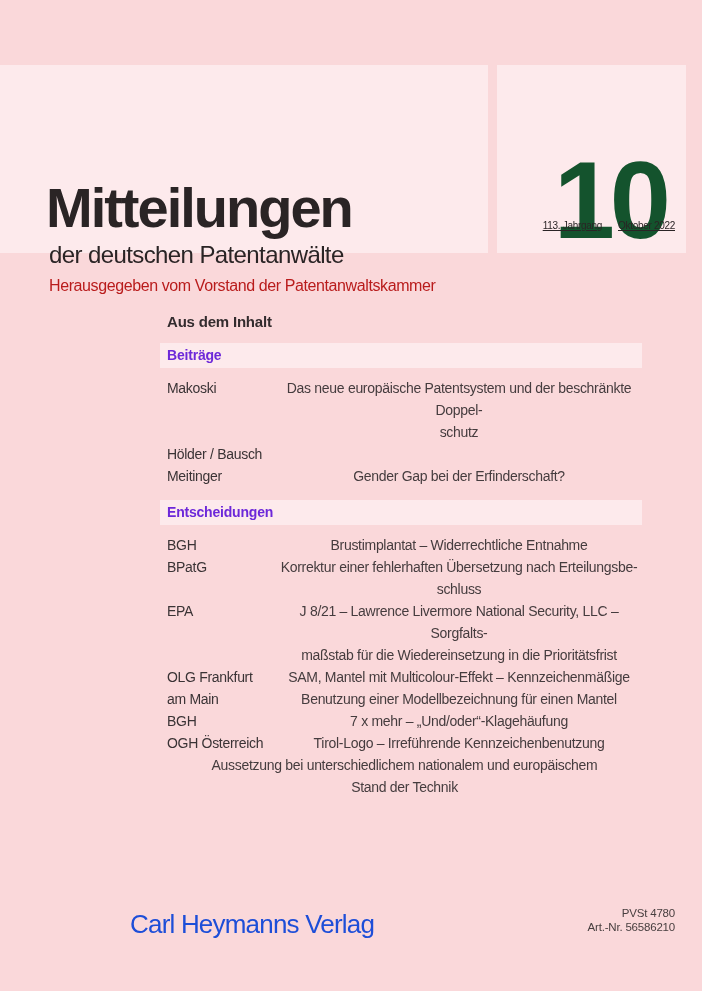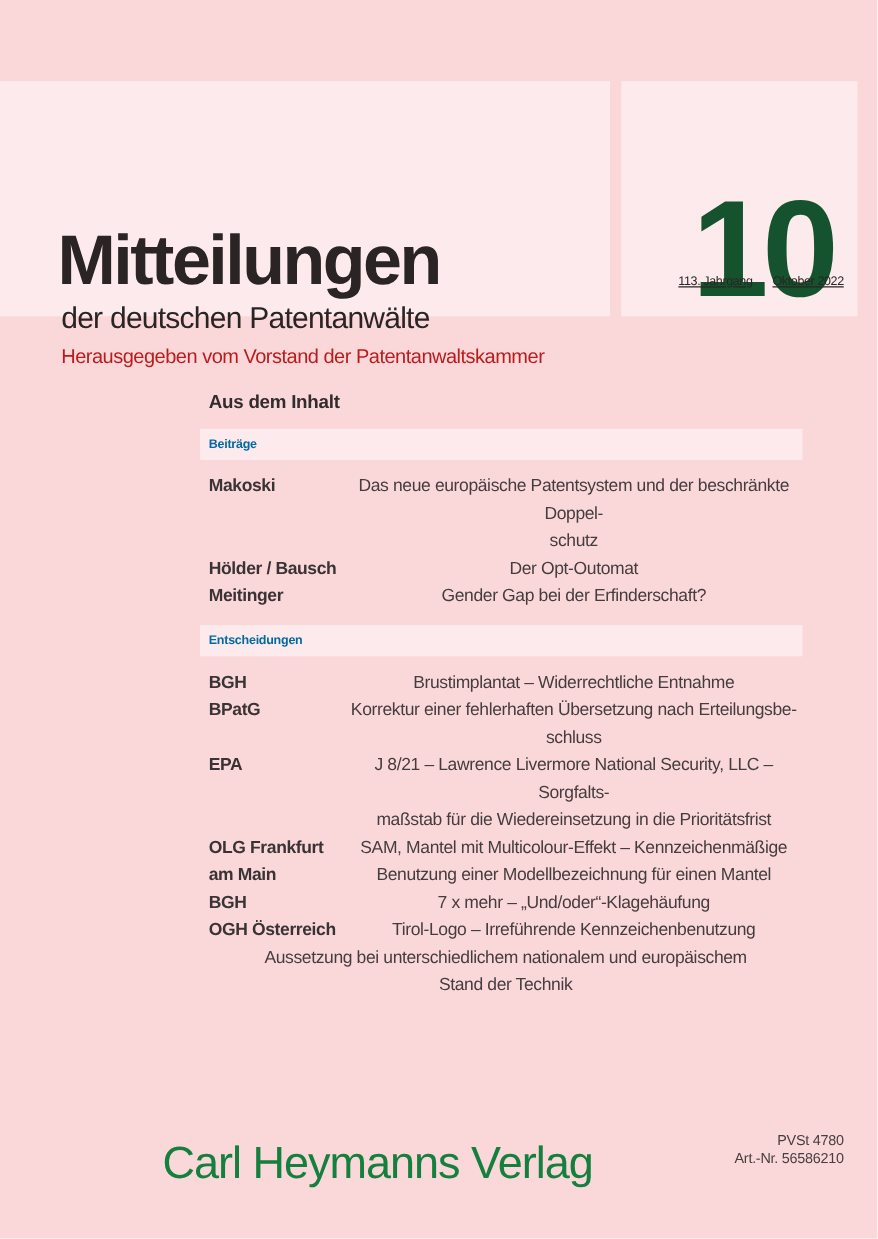--- a/index.html
+++ b/index.html
@@ -89,56 +89,56 @@
     font-weight: bold;
     letter-spacing: -0.2px;
     color: #332c2e;
   }
   .section-band {
     margin-top: 13px;
     height: 25px;
     line-height: 25px;
     background: #fdeaec;
     padding-left: 7px;
-    font-size: 10px;
+    font-size: 14px;
     font-weight: bold;
     letter-spacing: -0.2px;
-    color: #0369a1;
+    color: #6d28d9;
   }
   .entries { margin-top: 9px; }
   .entry {
     display: flex;
     padding-left: 7px;
     font-size: 14px;
     line-height: 22px;
   }
   .entry-label {
     width: 109px;
     flex: 0 0 109px;
-    font-weight: bold;
+    font-weight: normal;
     letter-spacing: -0.3px;
     white-space: pre-line;
     color: #3a3335;
   }
   .entry-text {
     flex: 1;
     white-space: pre-line;
     letter-spacing: -0.3px;
     color: #453c3e;
     text-align: center;
   }
 
   
   .footer-publisher {
     position: absolute;
     left: 130px; top: 909px;
-    font-size: 36px;
+    font-size: 26px;
     font-weight: normal;
     letter-spacing: -0.8px;
-    color: #15803d;
+    color: #1d4ed8;
   }
   .footer-codes {
     position: absolute;
     right: 27px; top: 907px;
     text-align: right;
     font-size: 11.5px;
     line-height: 13.5px;
     letter-spacing: -0.2px;
     color: #473e3f;
   }
@@ -166,21 +166,20 @@
 
     <div class="section-band">Beiträge</div>
     <div class="entries">
       <div class="entry">
         <div class="entry-label">Makoski</div>
         <div class="entry-text">Das neue europäische Patentsystem und der beschränkte Doppel-
 schutz</div>
       </div>
       <div class="entry">
         <div class="entry-label">Hölder / Bausch</div>
-        <div class="entry-text">Der Opt-Outomat</div>
       </div>
       <div class="entry">
         <div class="entry-label">Meitinger</div>
         <div class="entry-text">Gender Gap bei der Erfinderschaft?</div>
       </div>
     </div>
 
     <div class="section-band">Entscheidungen</div>
     <div class="entries">
       <div class="entry">

